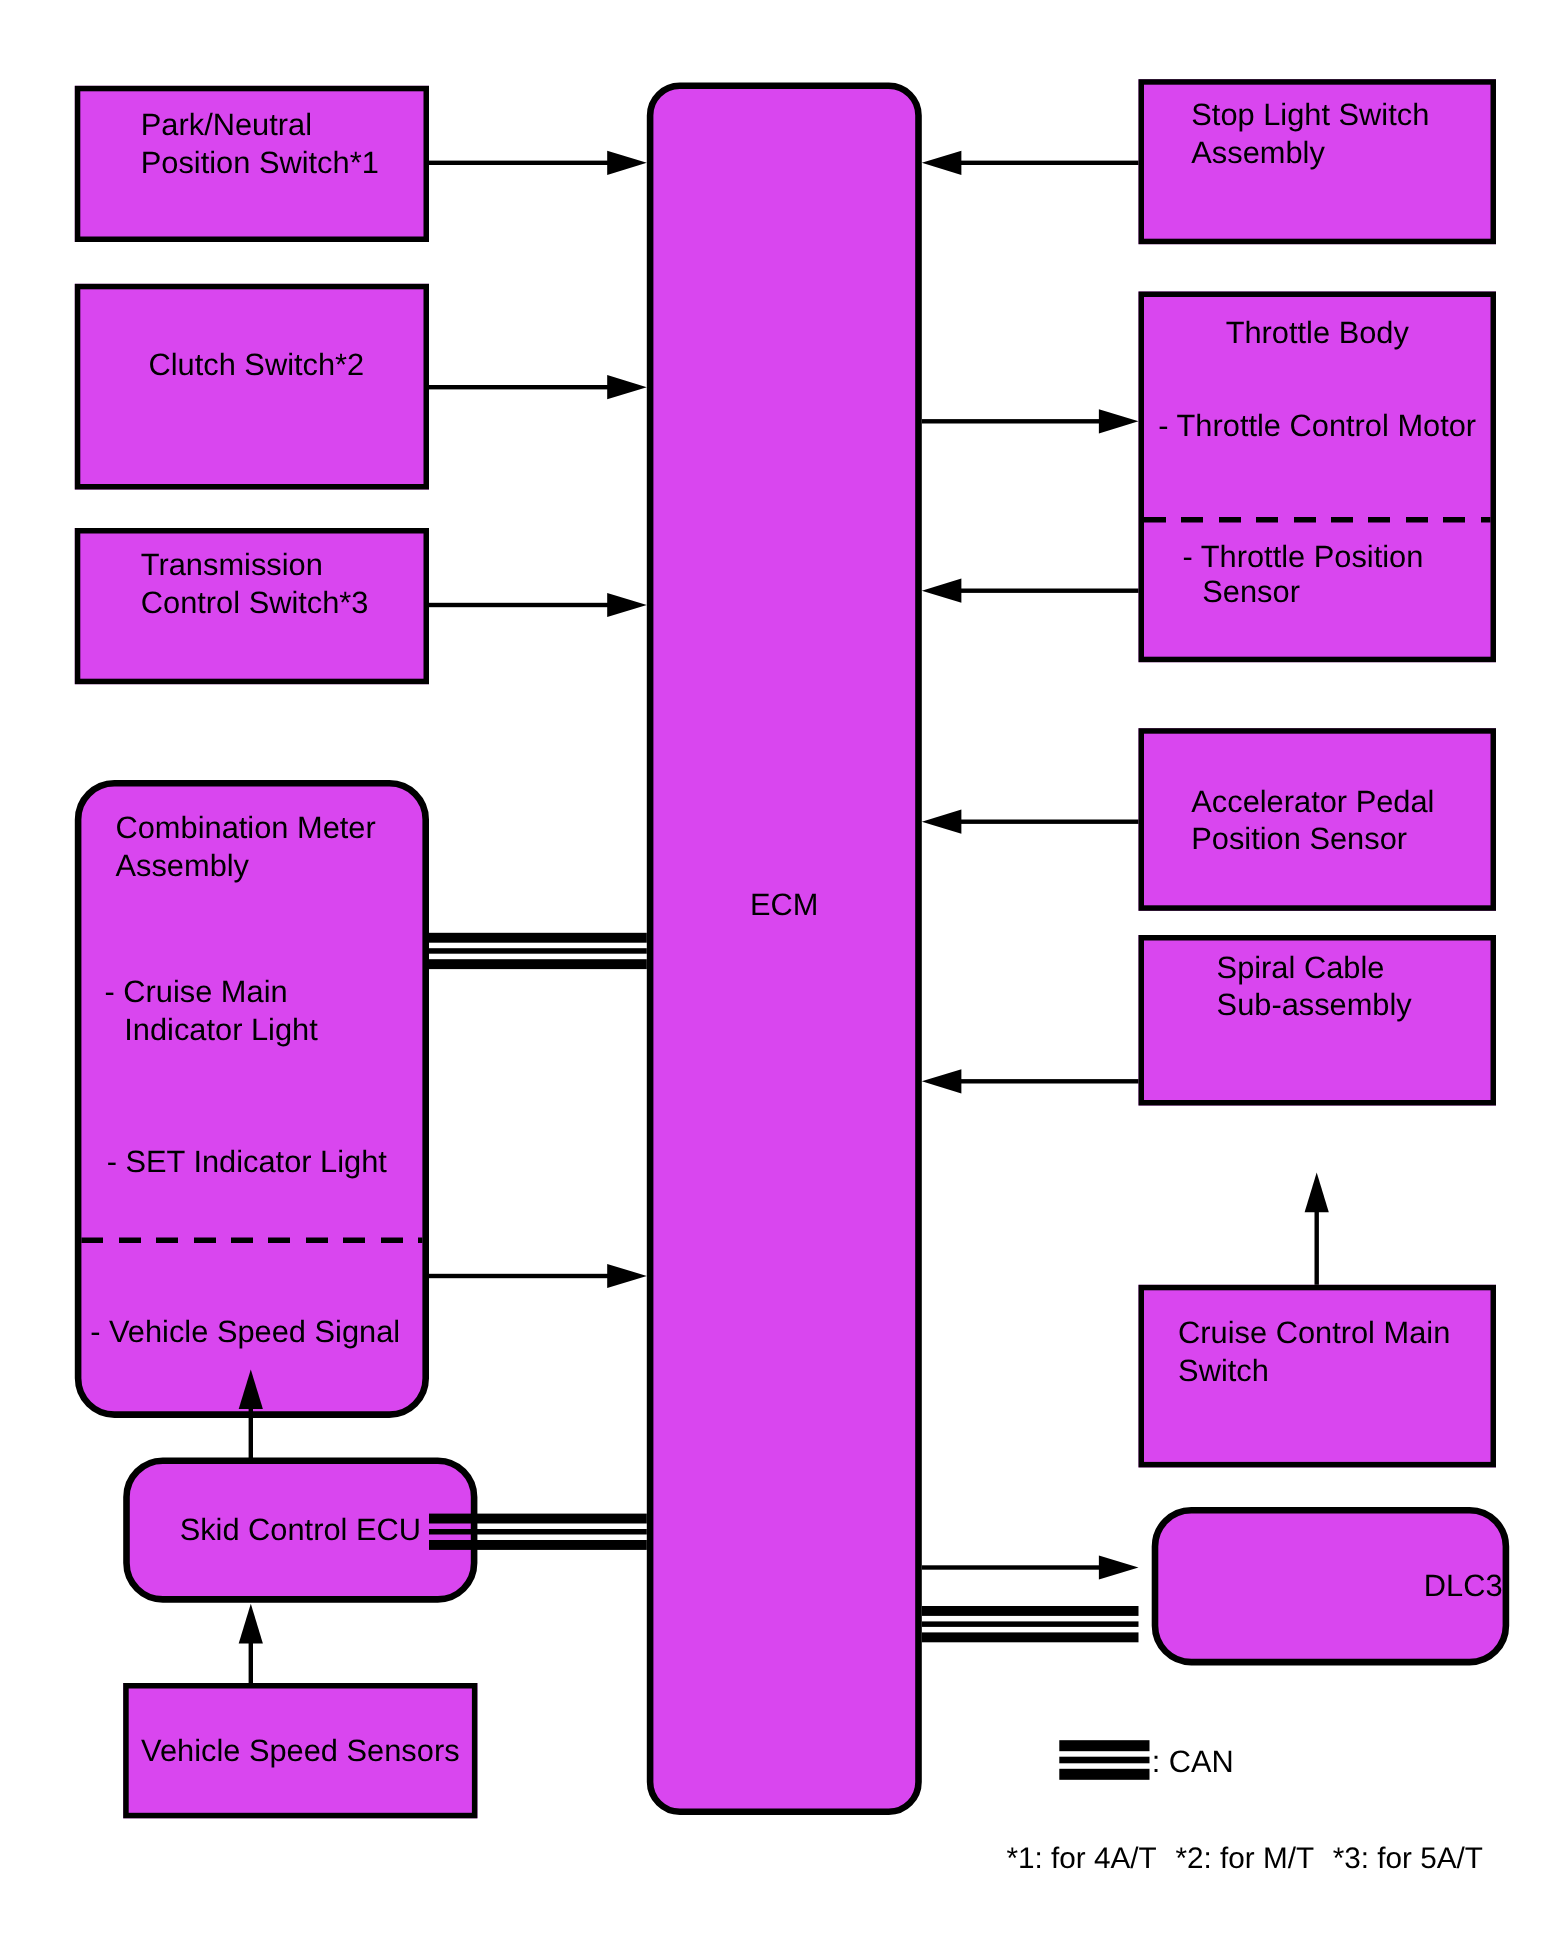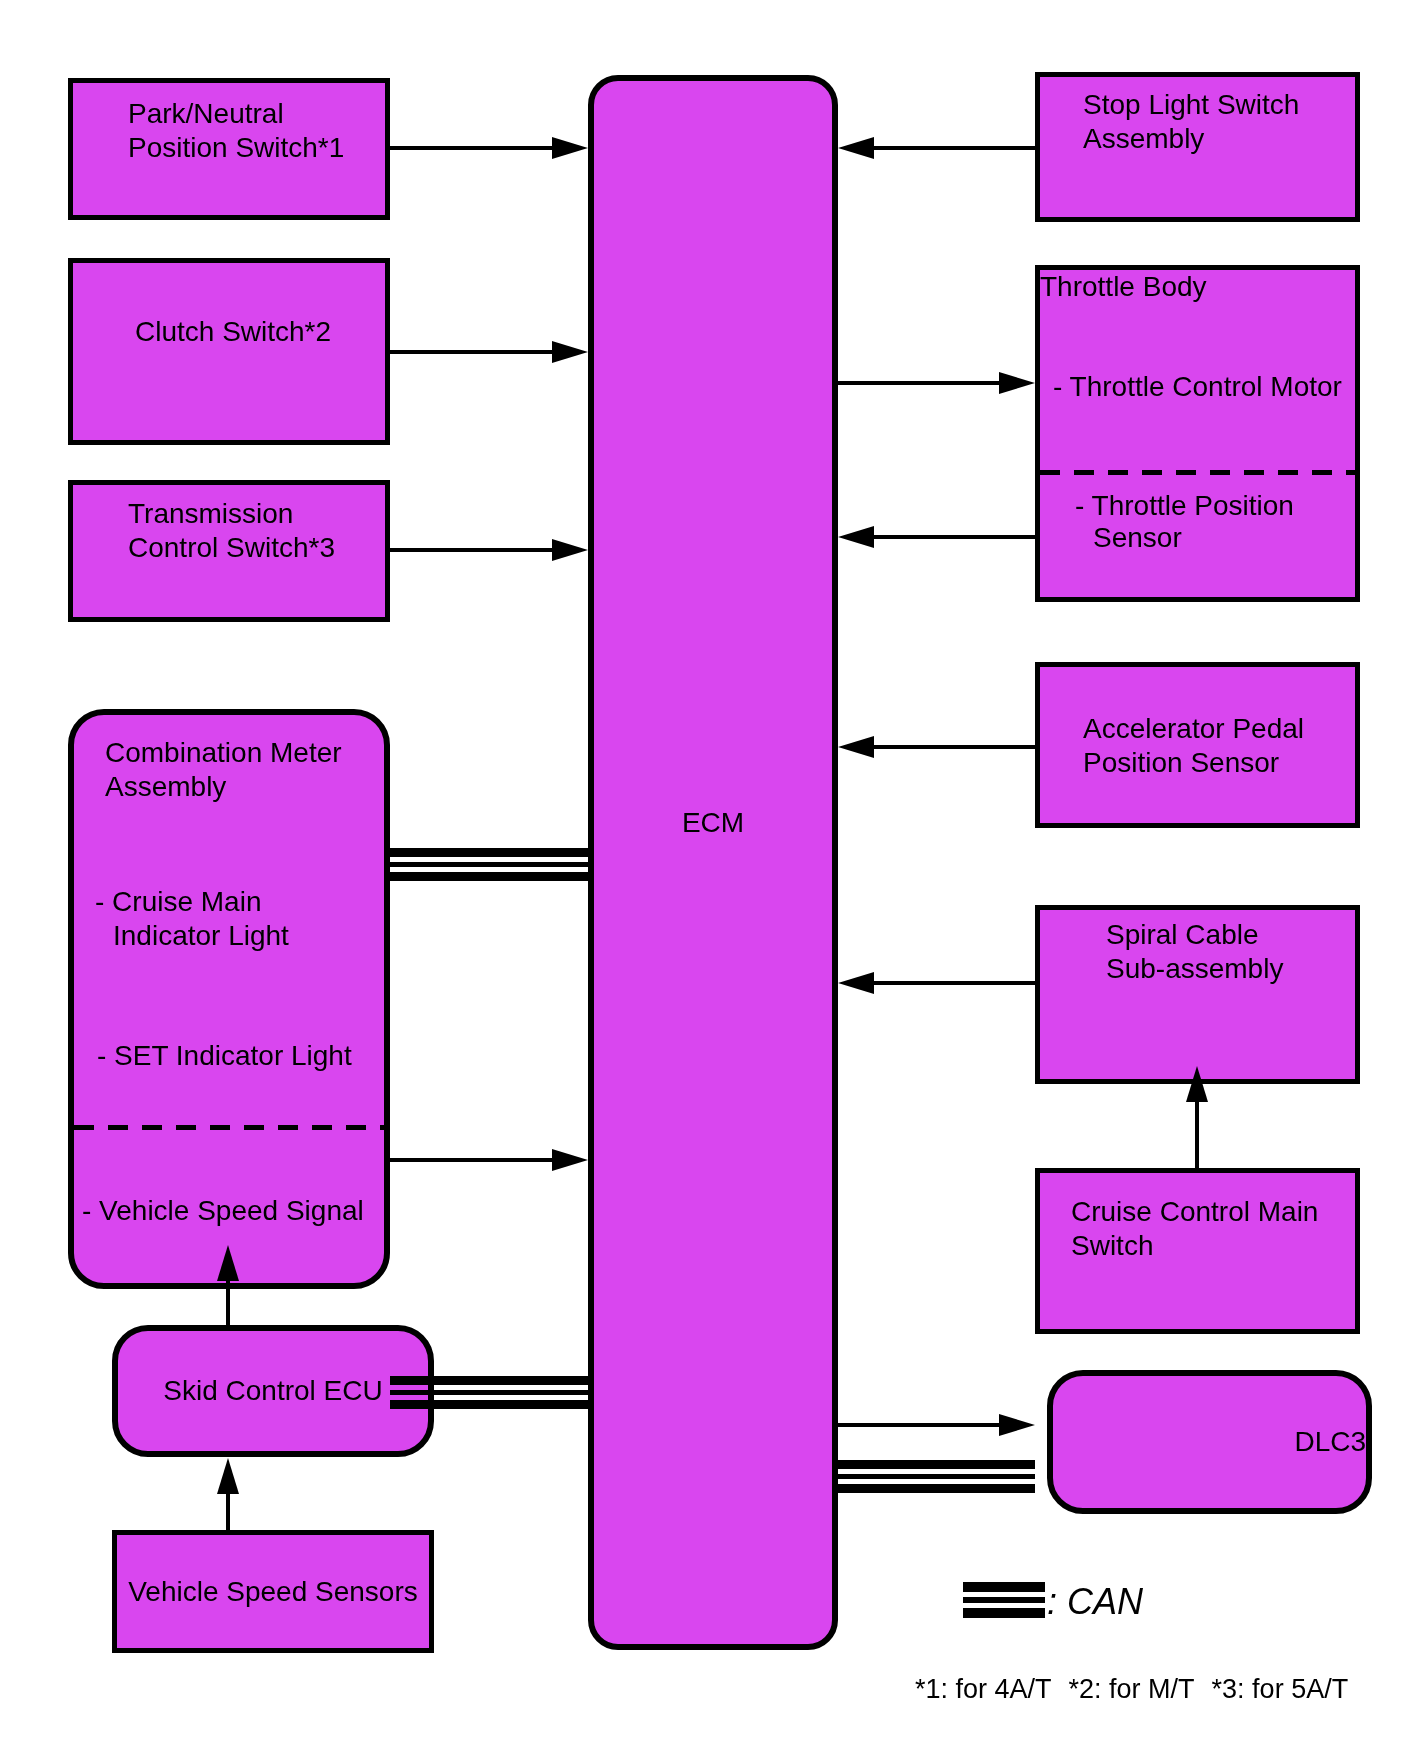--- a/index.html
+++ b/index.html
@@ -115,33 +115,33 @@
   <div class="box rounded" style="left:588px; top:75px; width:250px; height:1575px; border-radius:30px;">
     <div class="abs" style="top:725px; left:0; width:100%; text-align:center;">ECM</div>
   </div>
 
   <div class="box" style="left:1035px; top:72px; width:325px; height:150px; padding:11px 0 0 43px;">
     <div class="title-line">Stop Light Switch</div>
     <div class="title-line">Assembly</div>
   </div>
 
   <div class="box" style="left:1035px; top:265px; width:325px; height:337px;">
-    <div class="title-line" style="text-align:left;">Throttle Body</div>
+    <div class="title-line" style="margin-top:16px; text-align:center;">Throttle Body</div>
     <div class="item-line" style="left:13px; top:100px;">- Throttle Control Motor</div>
     <div class="dashed-divider" style="left:0; top:200px; width:315px;"></div>
     <div class="item-line" style="left:35px; top:219px;">- Throttle Position</div>
     <div class="item-line" style="left:53px; top:251px;">Sensor</div>
   </div>
 
   <div class="box" style="left:1035px; top:662px; width:325px; height:166px; padding:45px 0 0 43px;">
     <div class="title-line">Accelerator Pedal</div>
     <div class="title-line">Position Sensor</div>
   </div>
 
-  <div class="box" style="left:1035px; top:905px; width:325px; height:179px; padding:8px 0 0 66px;">
+  <div class="box" style="left:1035px; top:850px; width:325px; height:155px; padding:8px 0 0 66px;">
     <div class="title-line">Spiral Cable</div>
     <div class="title-line">Sub-assembly</div>
   </div>
 
   <div class="box" style="left:1035px; top:1168px; width:325px; height:166px; padding:22px 0 0 31px;">
     <div class="title-line">Cruise Control Main</div>
     <div class="title-line">Switch</div>
   </div>
 
   <div class="box rounded center-both" style="left:1003px; top:1370px; width:325px; height:144px;justify-content:flex-end;">
@@ -230,21 +230,21 @@
     <div class="can-bar-thin"></div>
     <div class="can-bar-thick2"></div>
   </div>
 
   <div>
     <div class="can-link" style="left:963px; top:1582px; width:82px;">
       <div class="legend-bar-a"></div>
       <div class="legend-bar-b"></div>
       <div class="legend-bar-c"></div>
     </div>
-    <div class="abs" style="left:1047px; top:1585px; font-size:36px; line-height:34px; white-space:nowrap;font-style:italic;">: CAN</div>
+    <div class="abs" style="left:1047px; top:1585px; font-size:28px; line-height:34px; white-space:nowrap;">: CAN</div>
   </div>
 
   <div class="footnote-row" style="left:915px; top:1672px;gap:17px;">
     <span>*1: for 4A/T</span>
     <span>*2: for M/T</span>
     <span>*3: for 5A/T</span>
   </div>
 
 </div>
 

